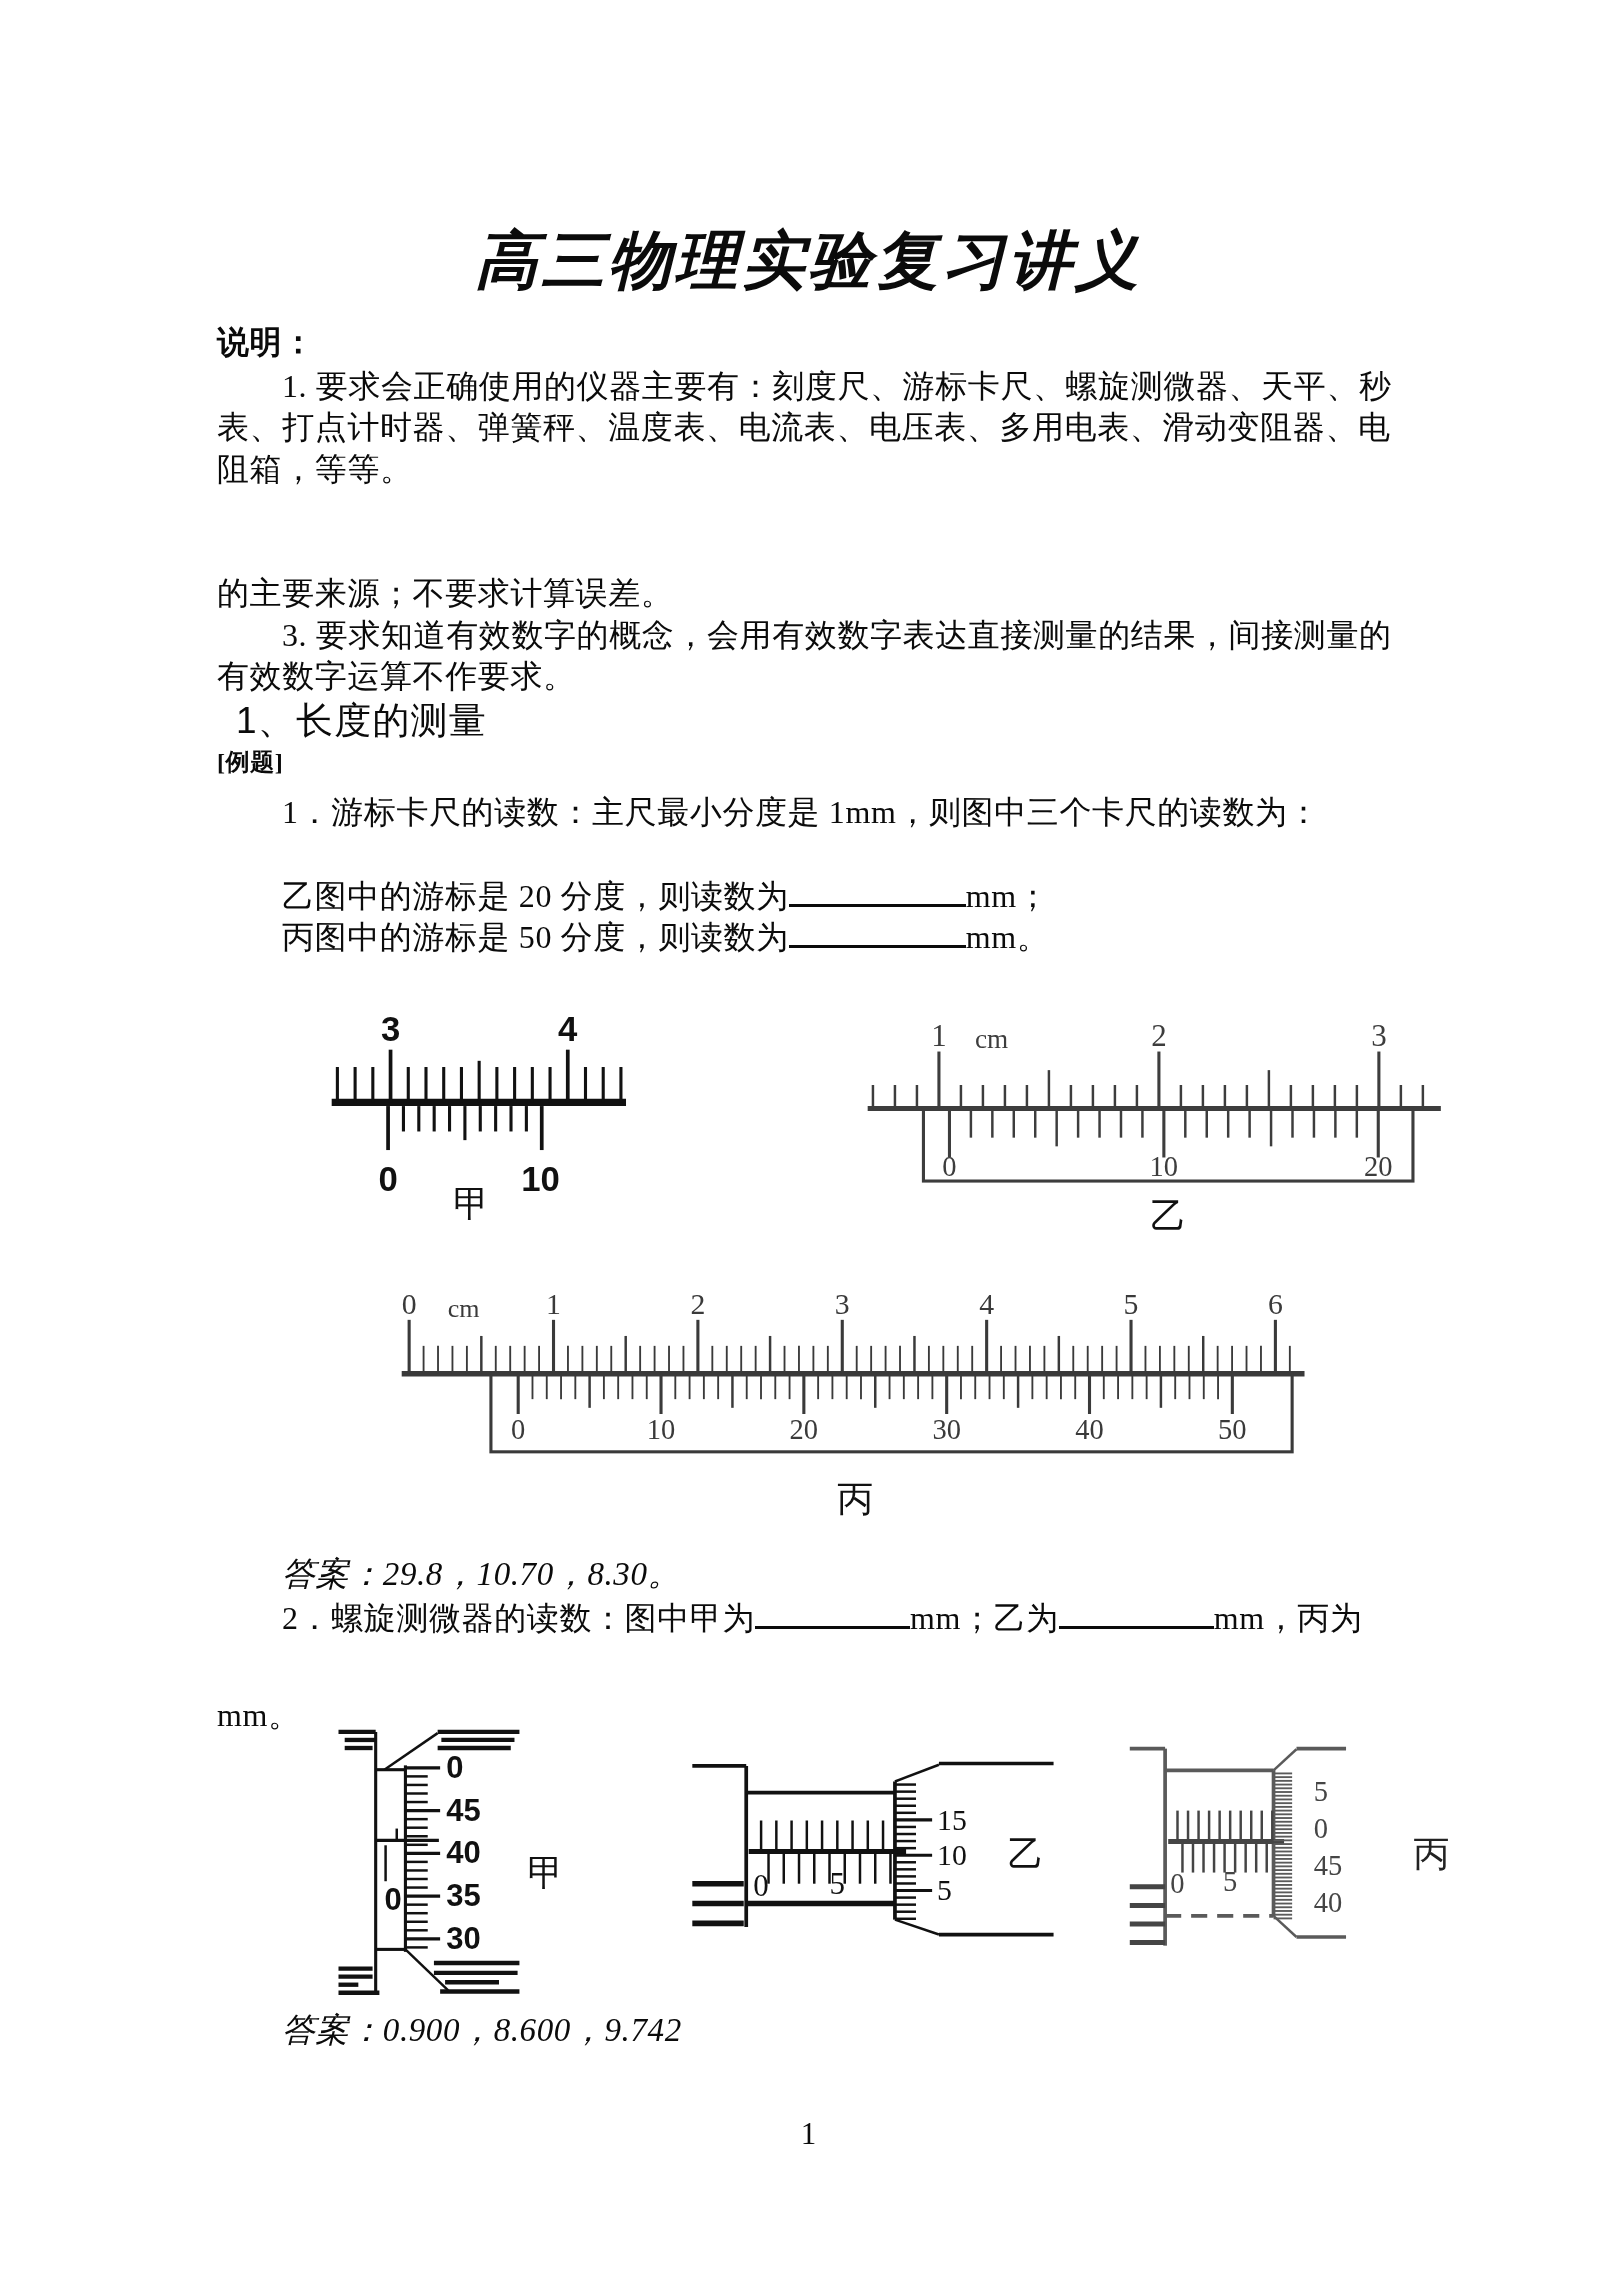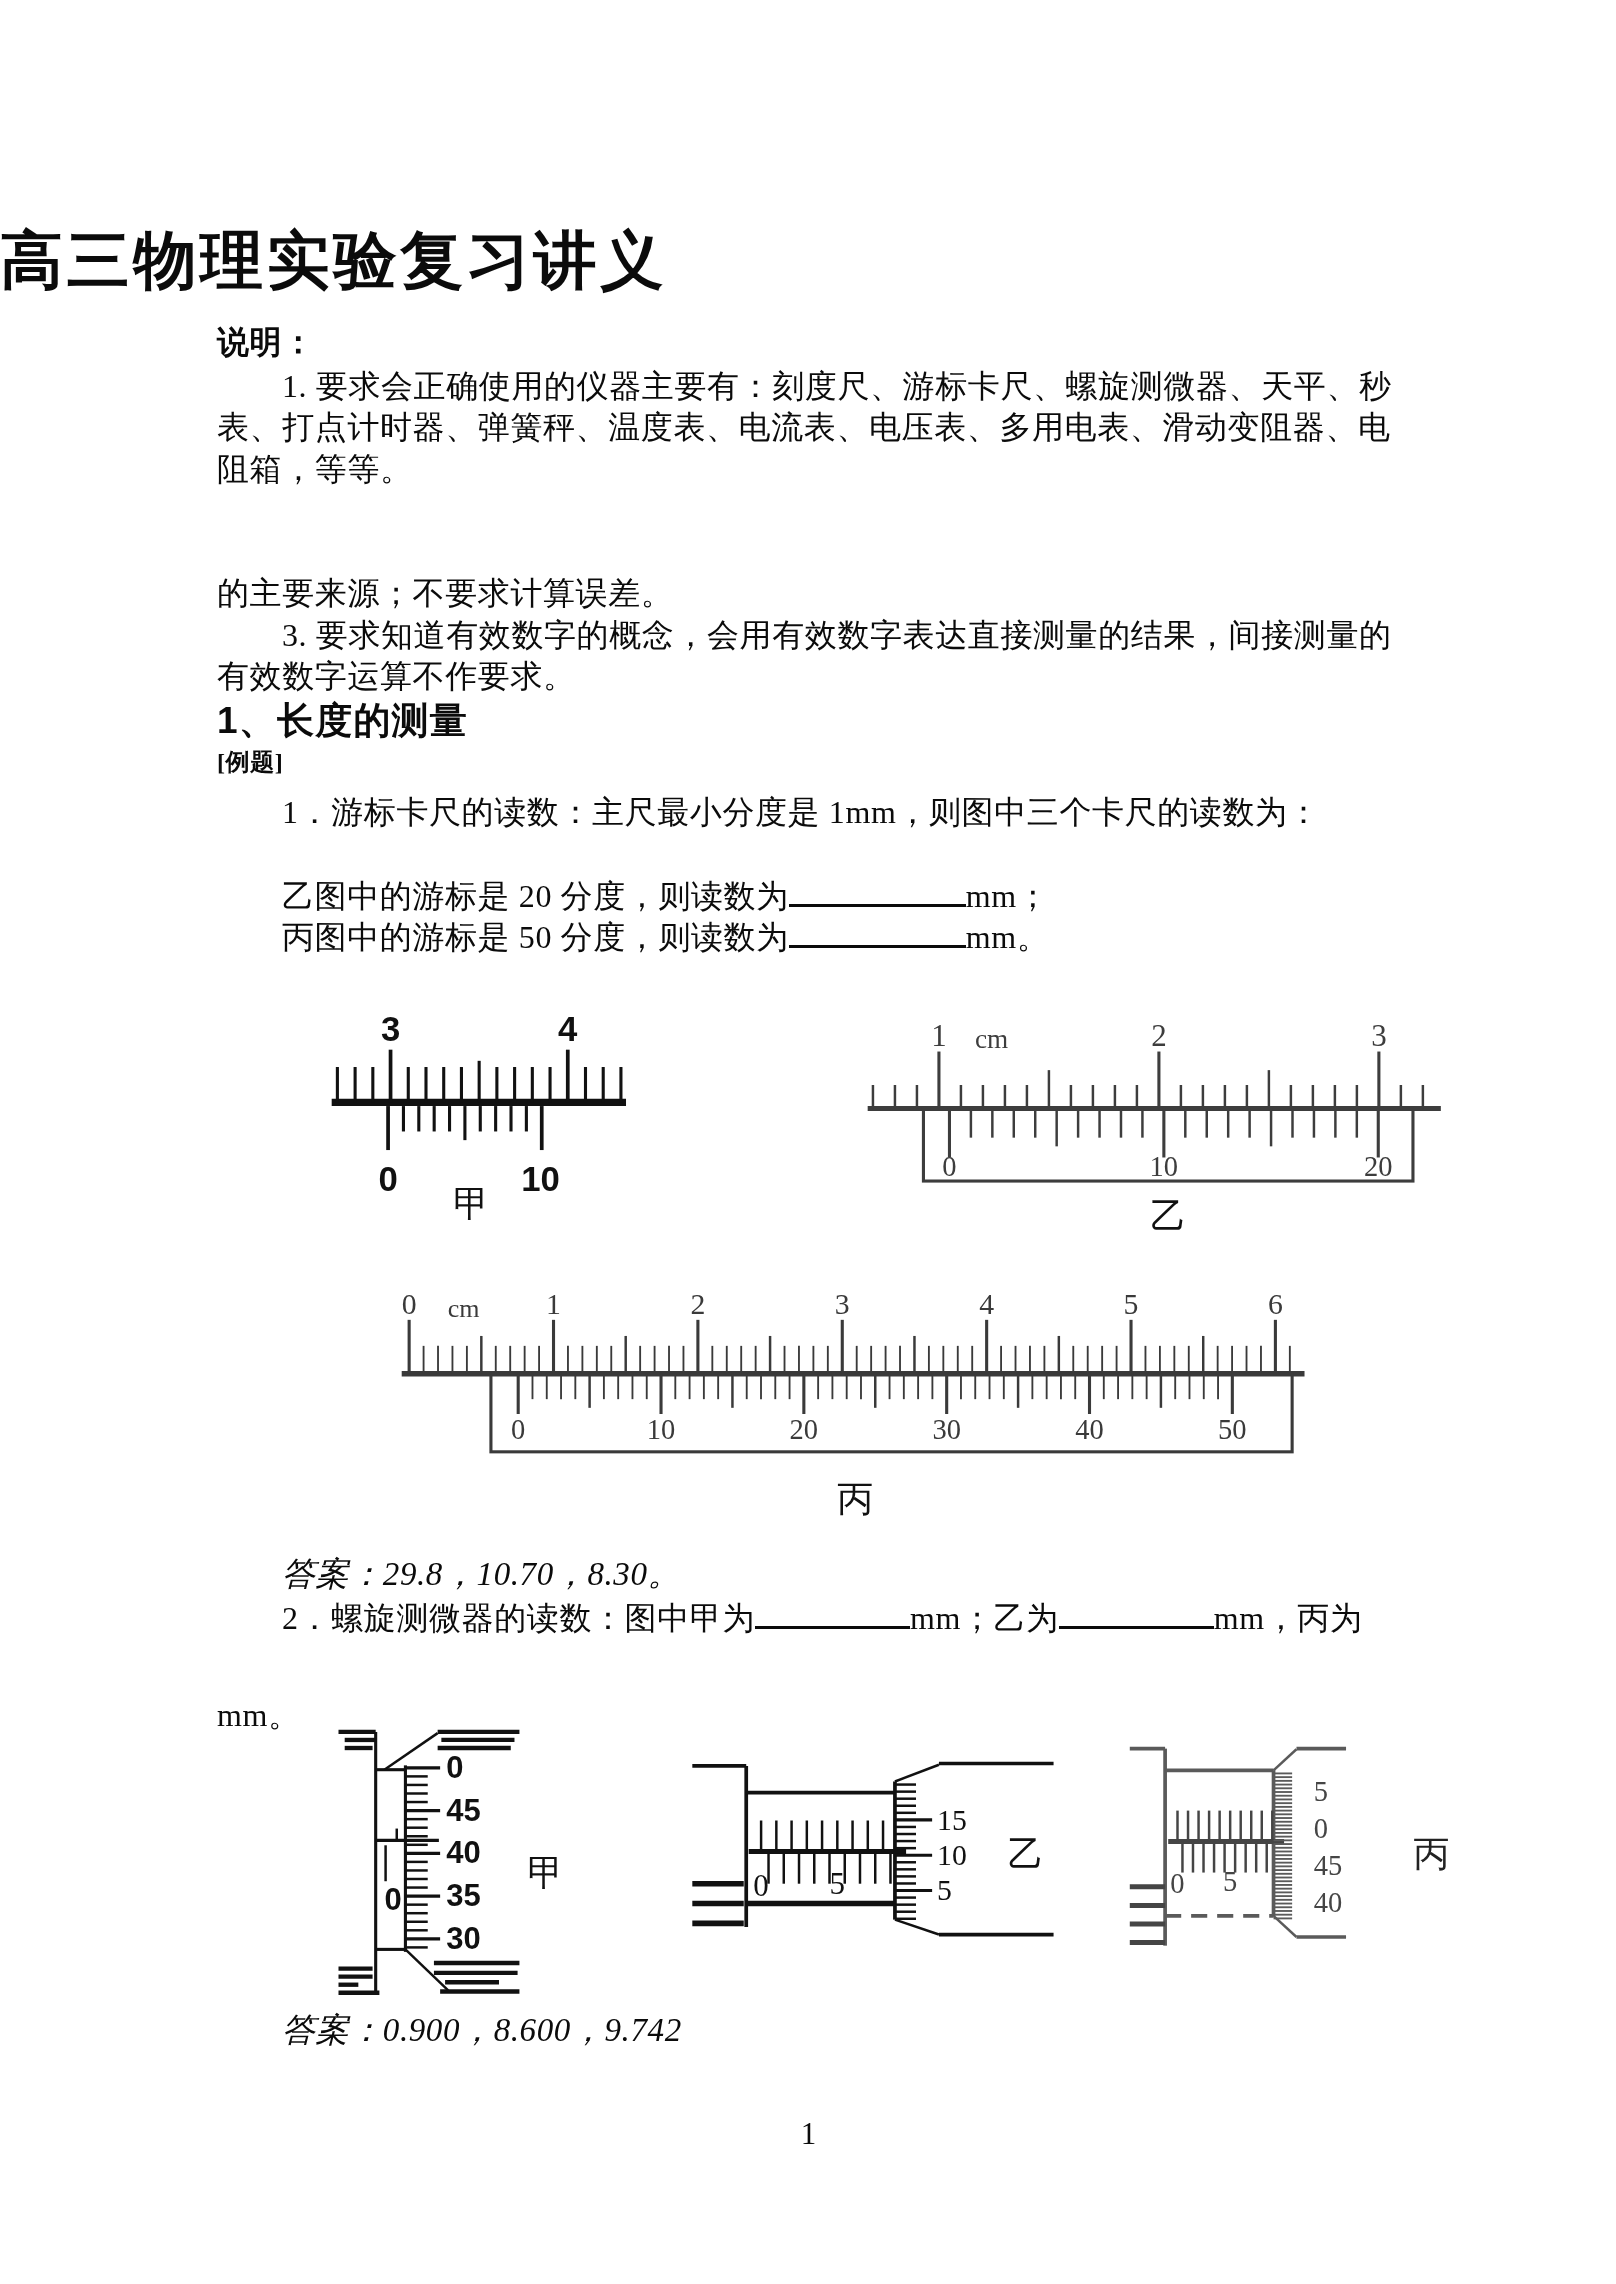--- a/index.html
+++ b/index.html
@@ -6,31 +6,33 @@
   .page{
     position:relative;
     width:1617px;height:2284px;
     background:#ffffff;
     overflow:hidden;
     font-family:"Liberation Serif",serif;
     color:#0b0b0b;
   }
   .title{
     position:absolute;top:218px;left:0;width:100%;
+    text-align:center;
     font-family:"Liberation Sans",sans-serif;
     font-weight:bold;font-size:63px;letter-spacing:3.7px;
     white-space:nowrap;
+    font-style:italic;
   }
   .ln{
     position:absolute;
     font-size:32px;line-height:1.25;
     white-space:nowrap;letter-spacing:0.6px;
   }
   .bold{font-weight:bold;}
-  .h2{font-size:37px;font-weight:bold;font-family:"Liberation Sans",sans-serif;letter-spacing:1.2px;}
+  .h2{font-size:37px;font-weight:normal;font-family:"Liberation Sans",sans-serif;letter-spacing:1.2px;margin-left:19px;}
   .extag{font-size:24px;font-weight:bold;}
   .ital{font-style:italic;font-size:33px;}
   .blank{
     display:inline-block;height:28.5px;
     border-bottom:3.1px solid #0b0b0b;
   }
   .b285{width:177px;}
   .b250{width:155px;}
   .pagenum{
     position:absolute;top:2116px;left:0;width:100%;

